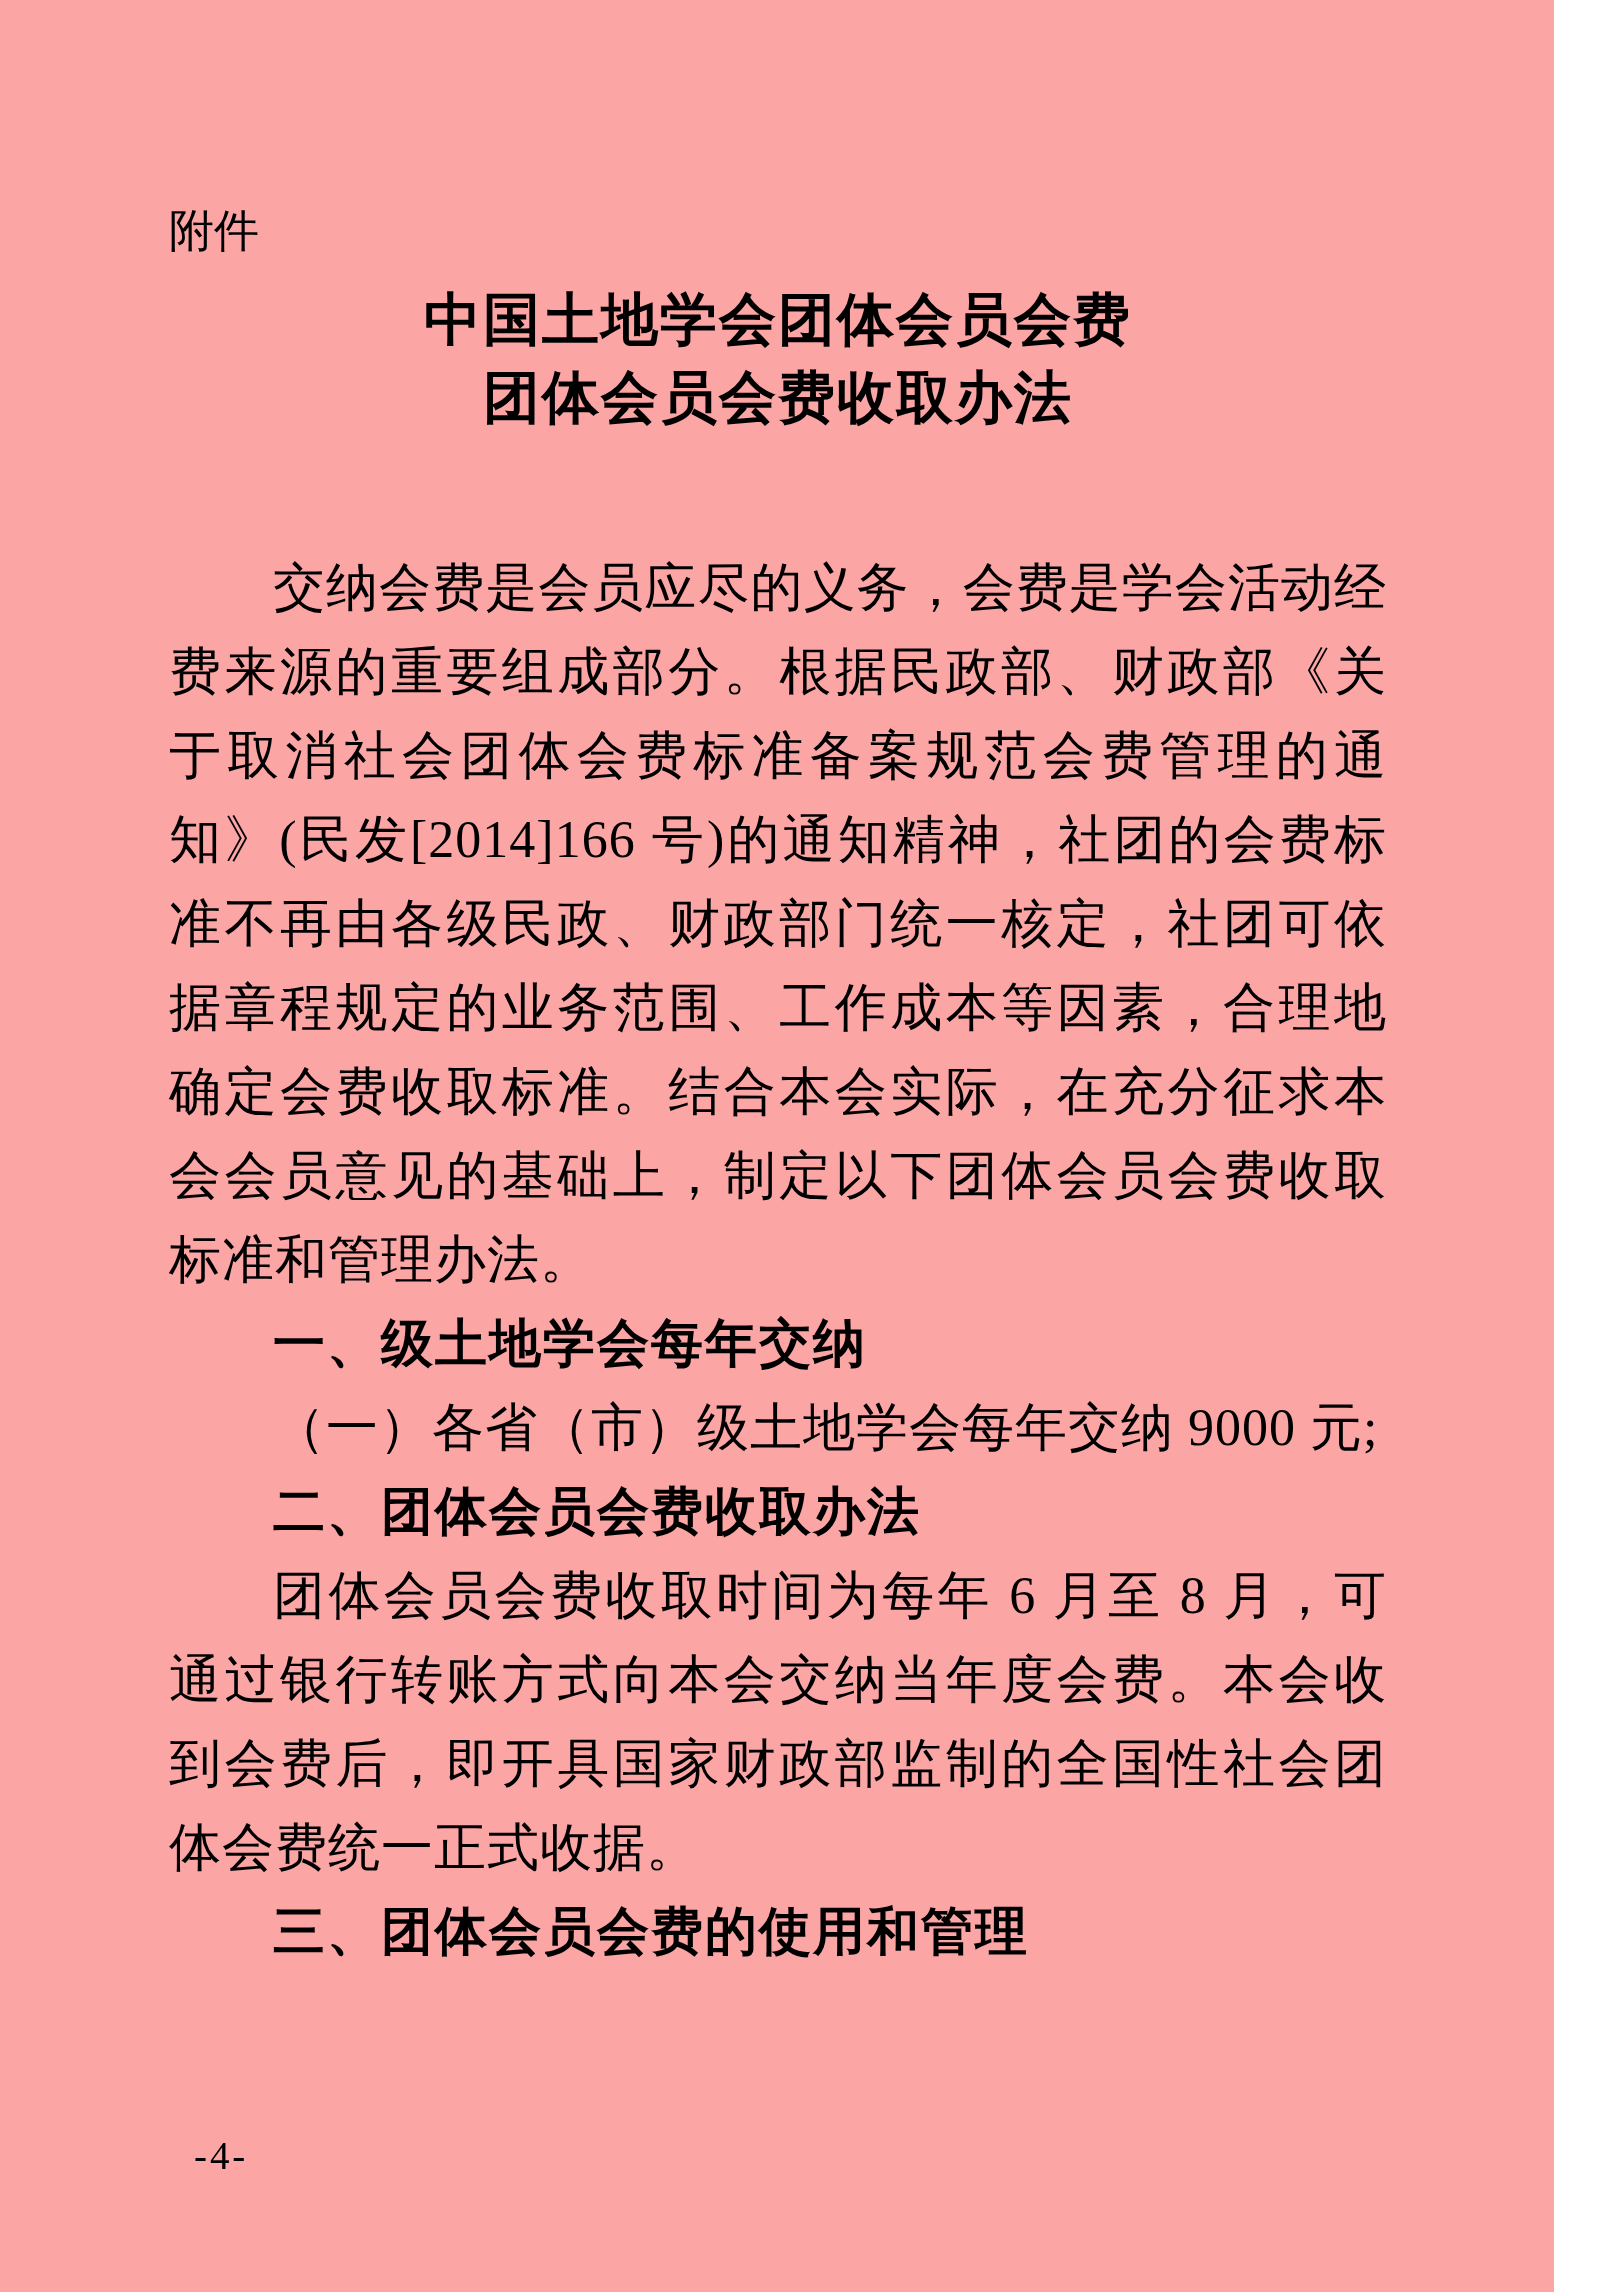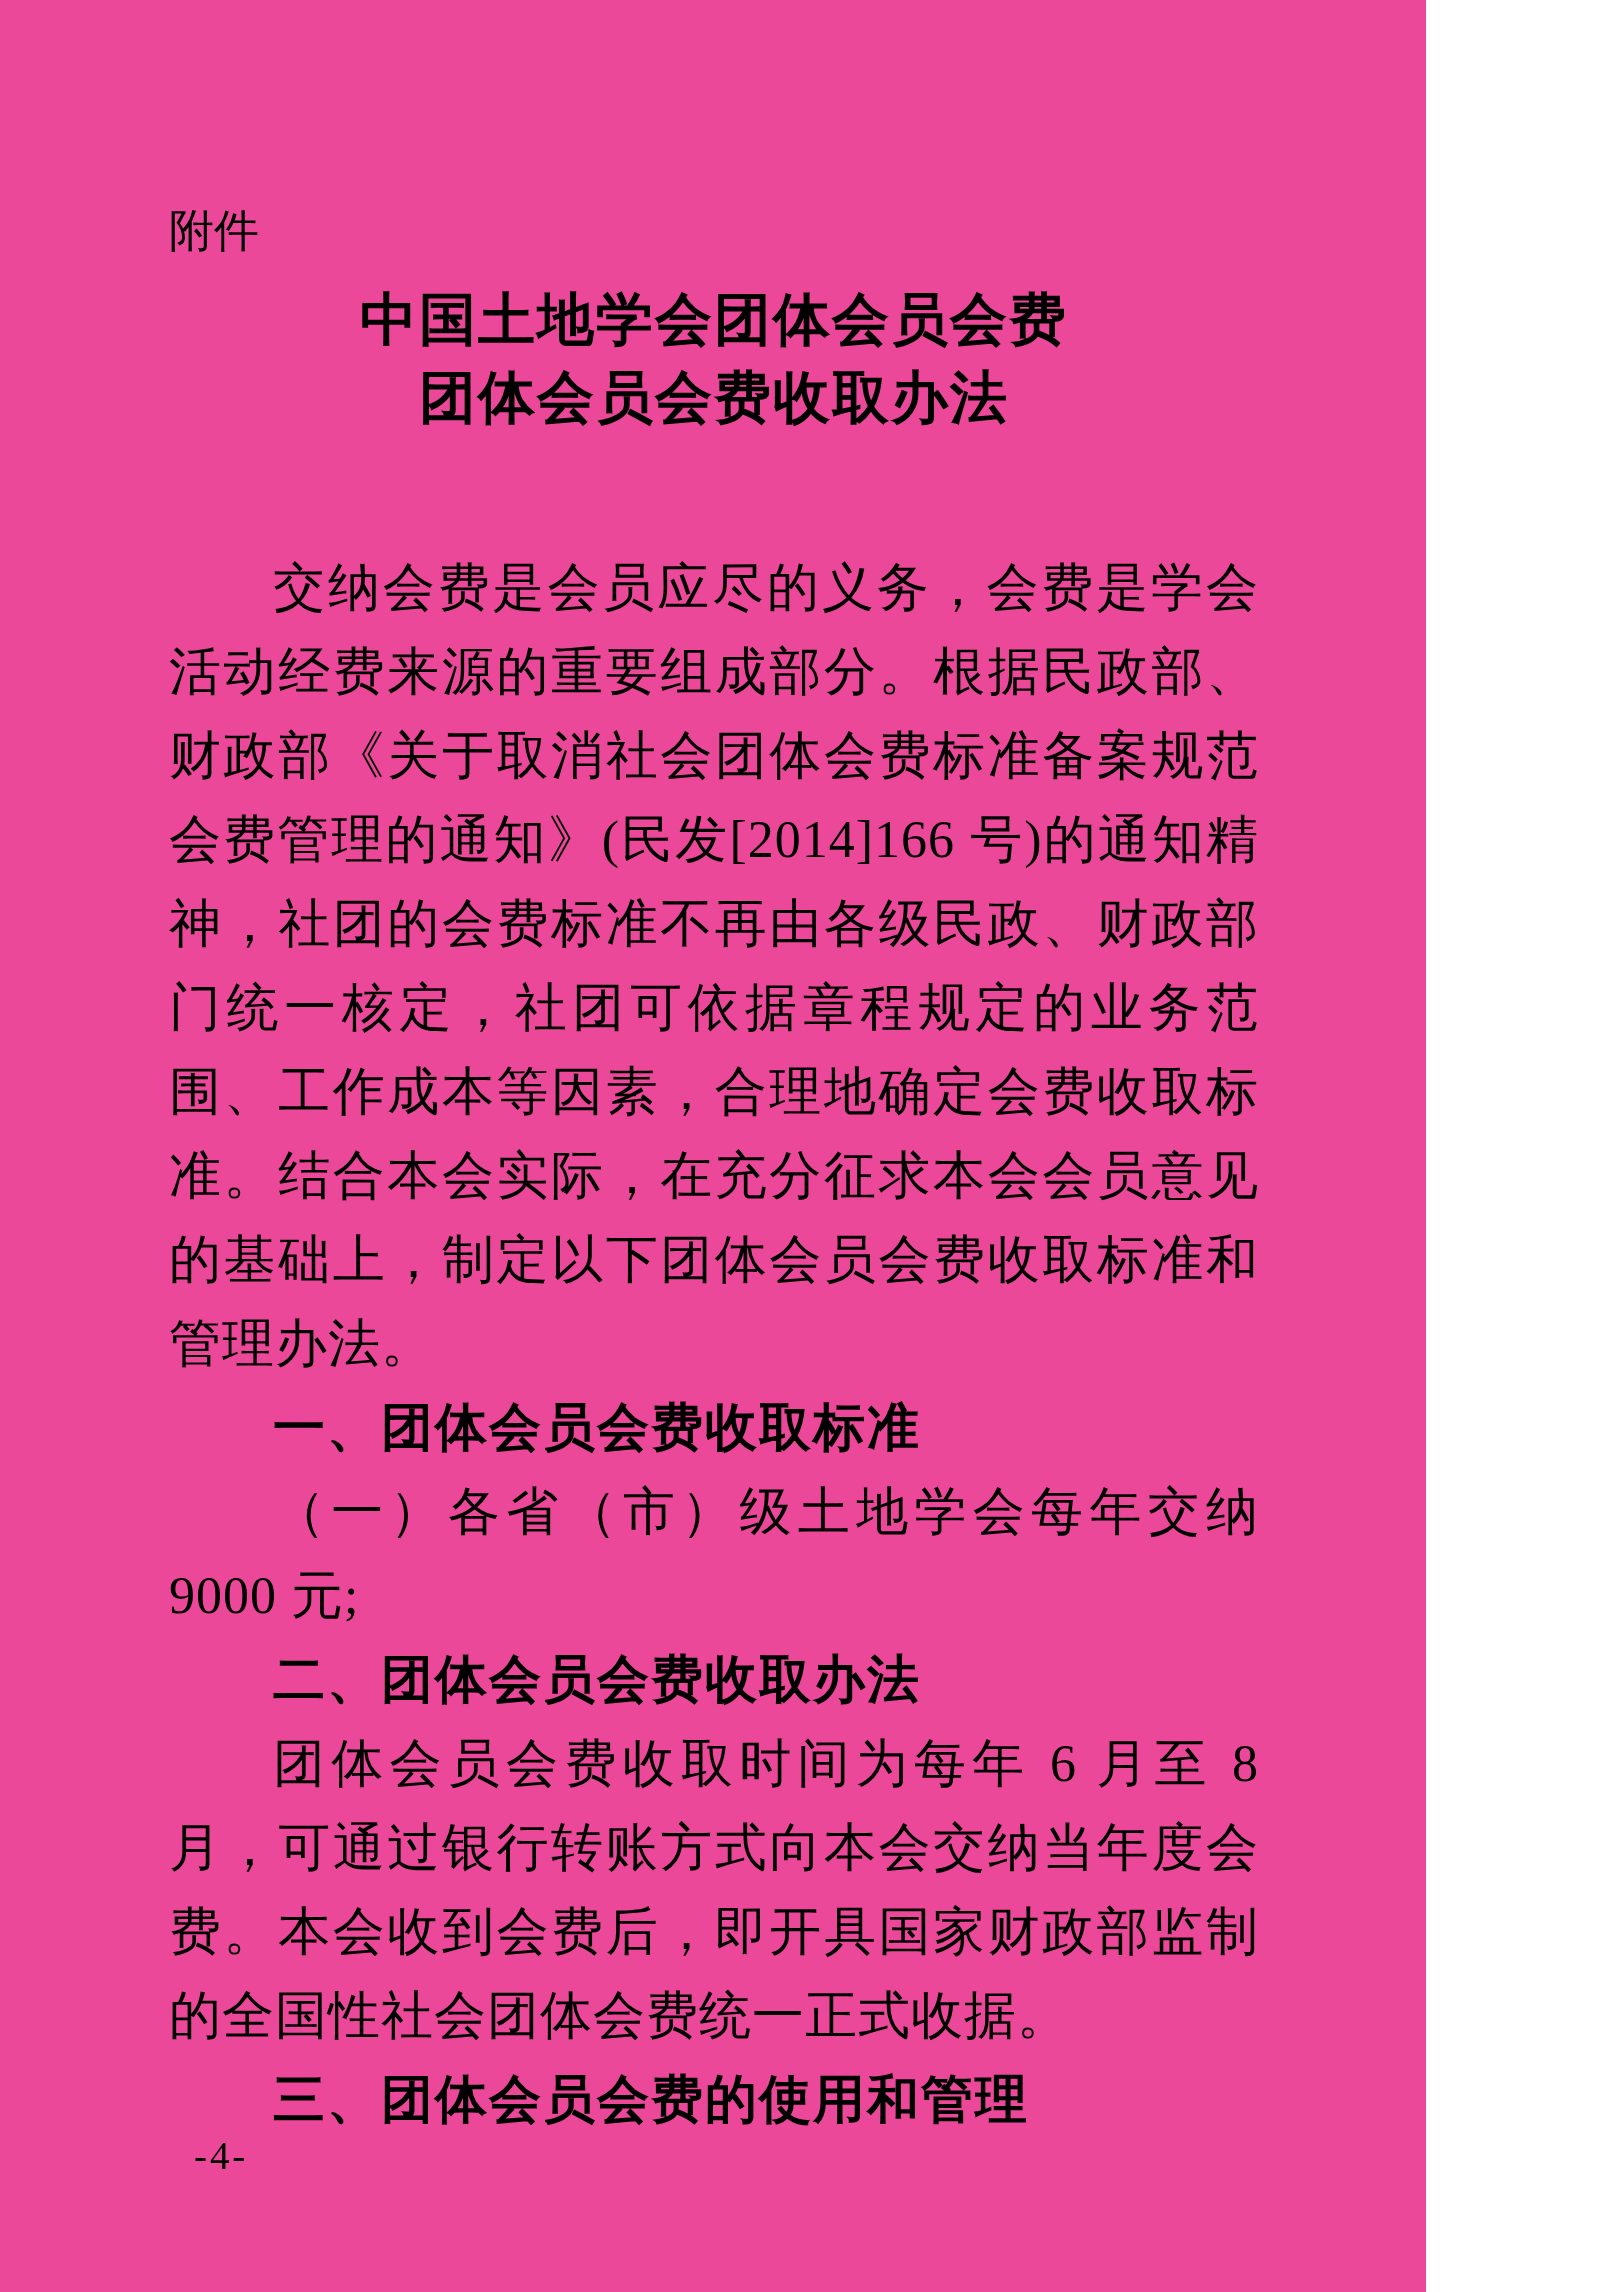--- a/index.html
+++ b/index.html
@@ -2,23 +2,23 @@
 <html><head>
 <meta charset="utf-8">
 <style>
   html, body {
     margin: 0;
     padding: 0;
     background: #ffffff;
   }
   .page {
     position: relative;
-    width: 1426px;
+    width: 1554px;
     height: 2293px;
-    background: #ec4899;
+    background: #fca5a5;
     color: #000000;
     font-family: "Liberation Serif", "DejaVu Serif", serif;
     overflow: hidden;
     box-sizing: border-box;
   }
   .content {
     padding: 208px 167px 0 169px;
   }
   .attachment {
     font-size: 45px;
@@ -68,21 +68,21 @@
 
 <div class="page">
   <div class="content">
     <div class="attachment">附件</div>
     <h1 class="doc-title">
       <span class="title-line">中国土地学会团体会员会费</span>
       <span class="title-line">团体会员会费收取办法</span>
     </h1>
     <div class="doc-body">
         <p class="para">交纳会费是会员应尽的义务，会费是学会活动经费来源的重要组成部分。根据民政部、财政部《关于取消社会团体会费标准备案规范会费管理的通知》(民发[2014]166 号)的通知精神，社团的会费标准不再由各级民政、财政部门统一核定，社团可依据章程规定的业务范围、工作成本等因素，合理地确定会费收取标准。结合本会实际，在充分征求本会会员意见的基础上，制定以下团体会员会费收取标准和管理办法。</p>
-        <p class="para heading">一、团体会员会费收取标准</p>
+        <p class="para heading">一、级土地学会每年交纳</p>
         <p class="para">（一）各省（市）级土地学会每年交纳 9000 元;</p>
         <p class="para heading">二、团体会员会费收取办法</p>
         <p class="para">团体会员会费收取时间为每年 6 月至 8 月，可通过银行转账方式向本会交纳当年度会费。本会收到会费后，即开具国家财政部监制的全国性社会团体会费统一正式收据。</p>
         <p class="para heading">三、团体会员会费的使用和管理</p>
       </div>
   </div>
   <div class="page-number">-4-</div>
 </div>
 
 

